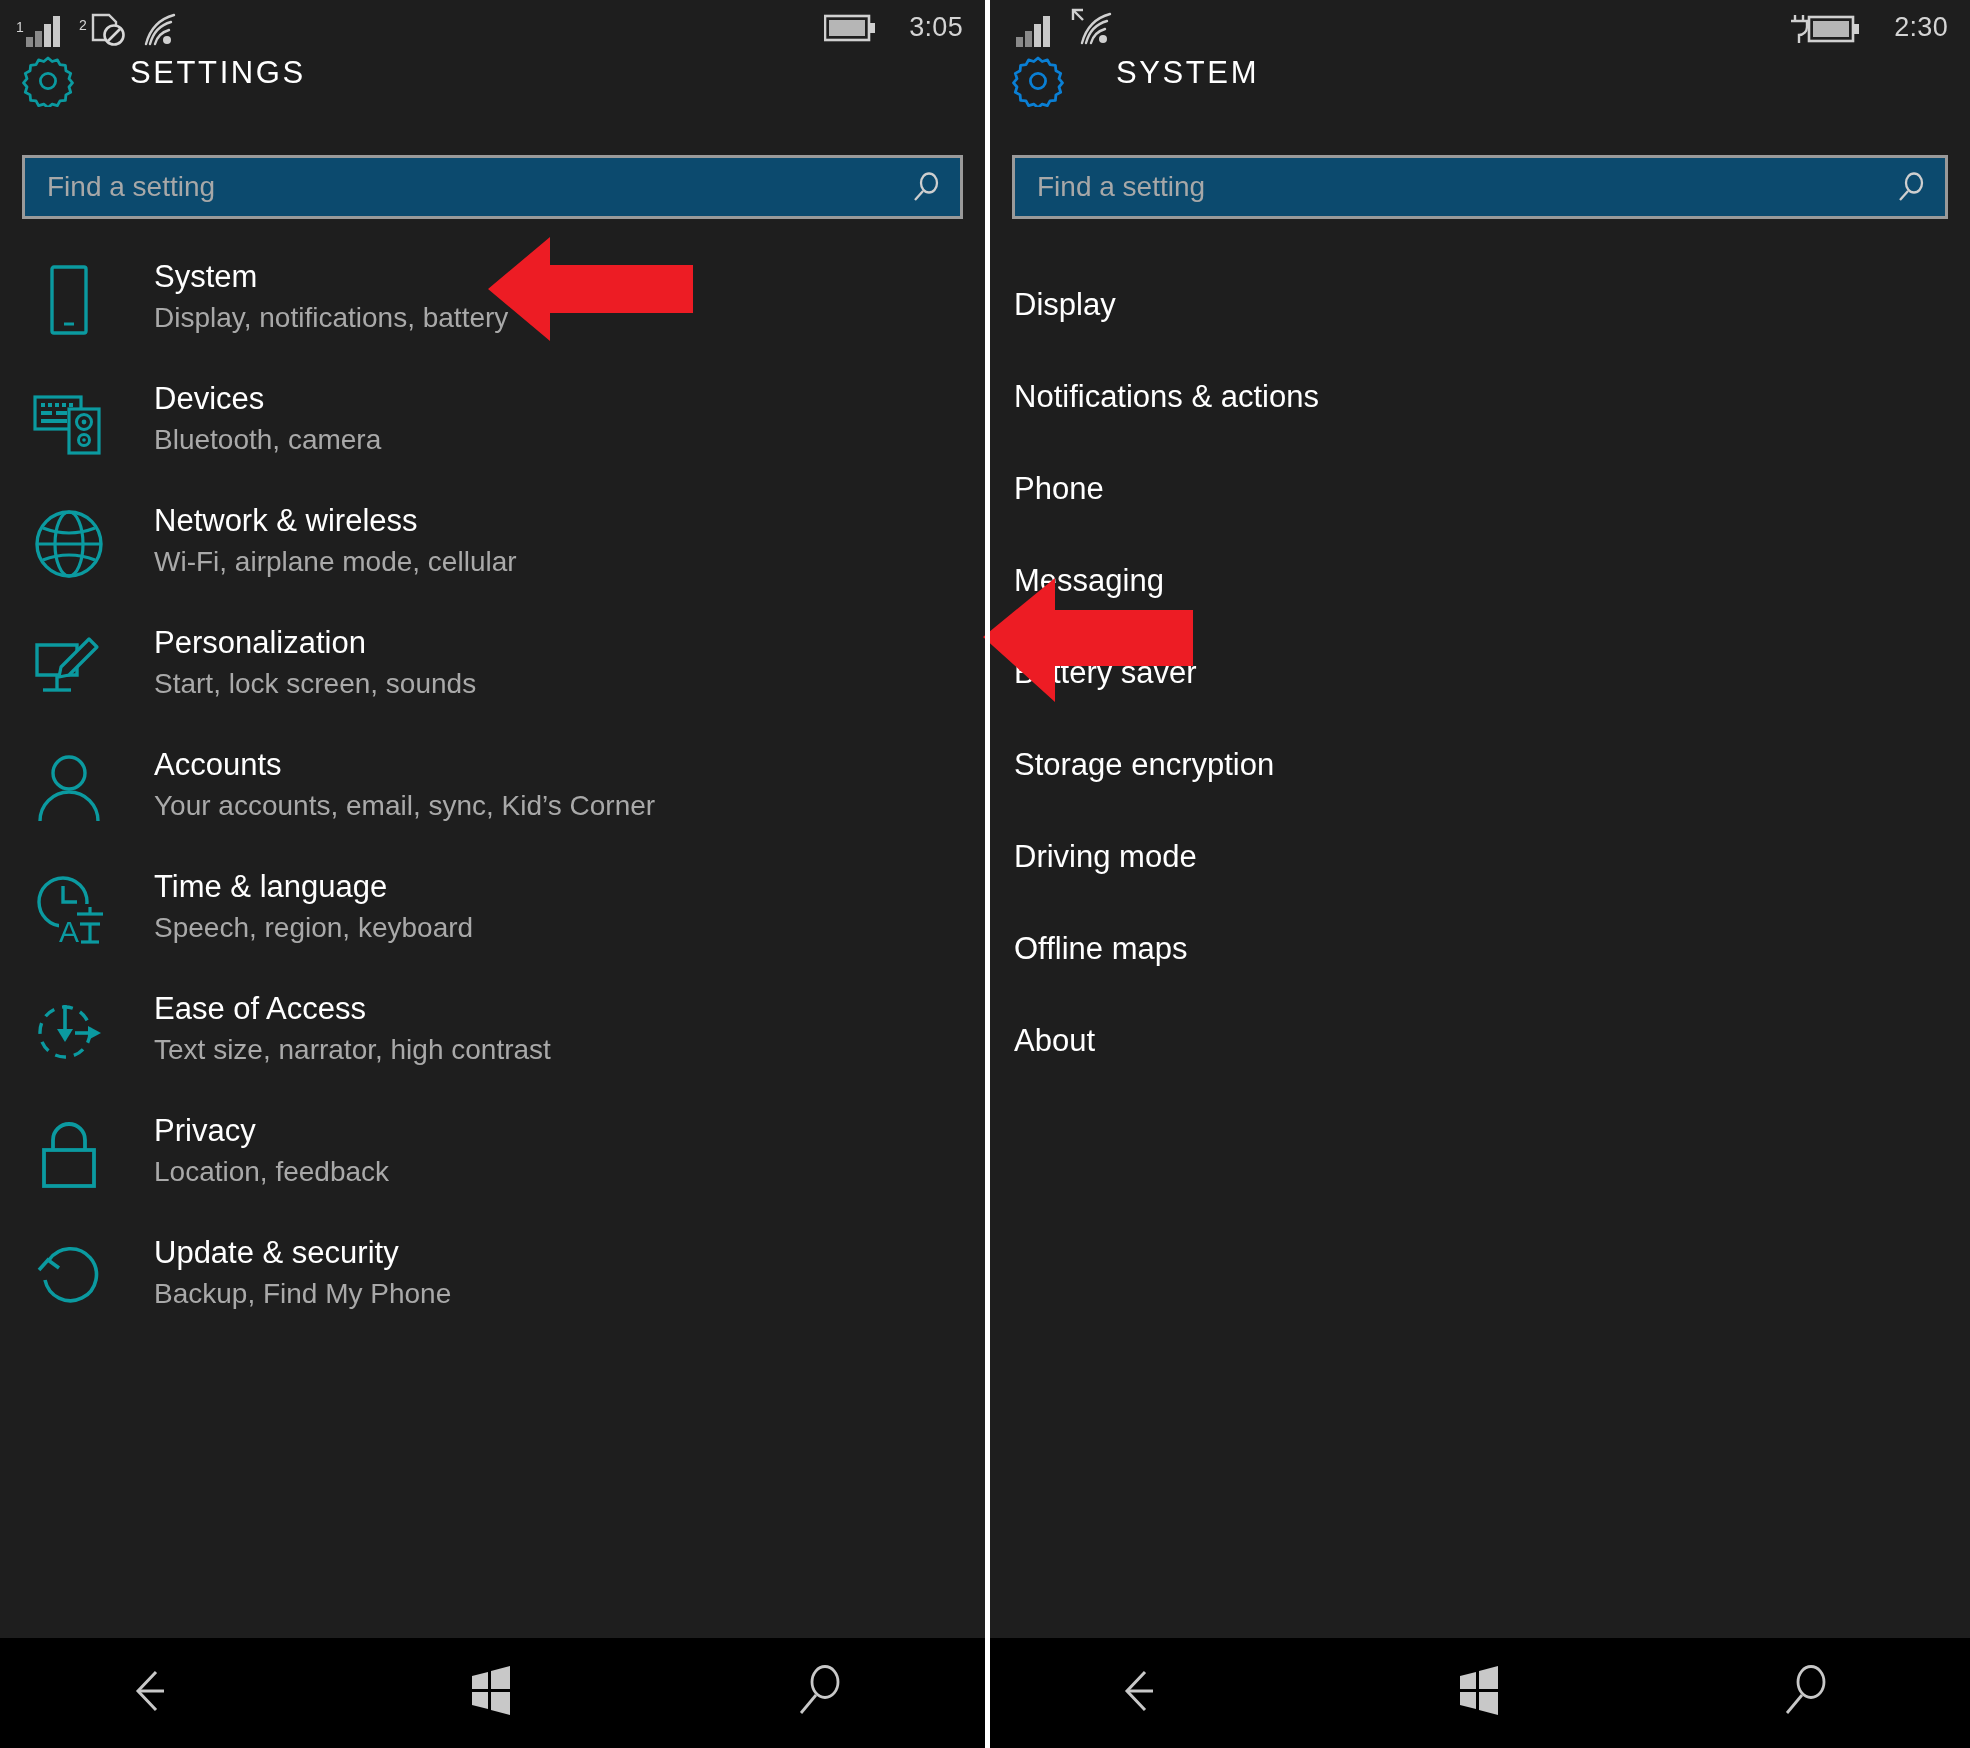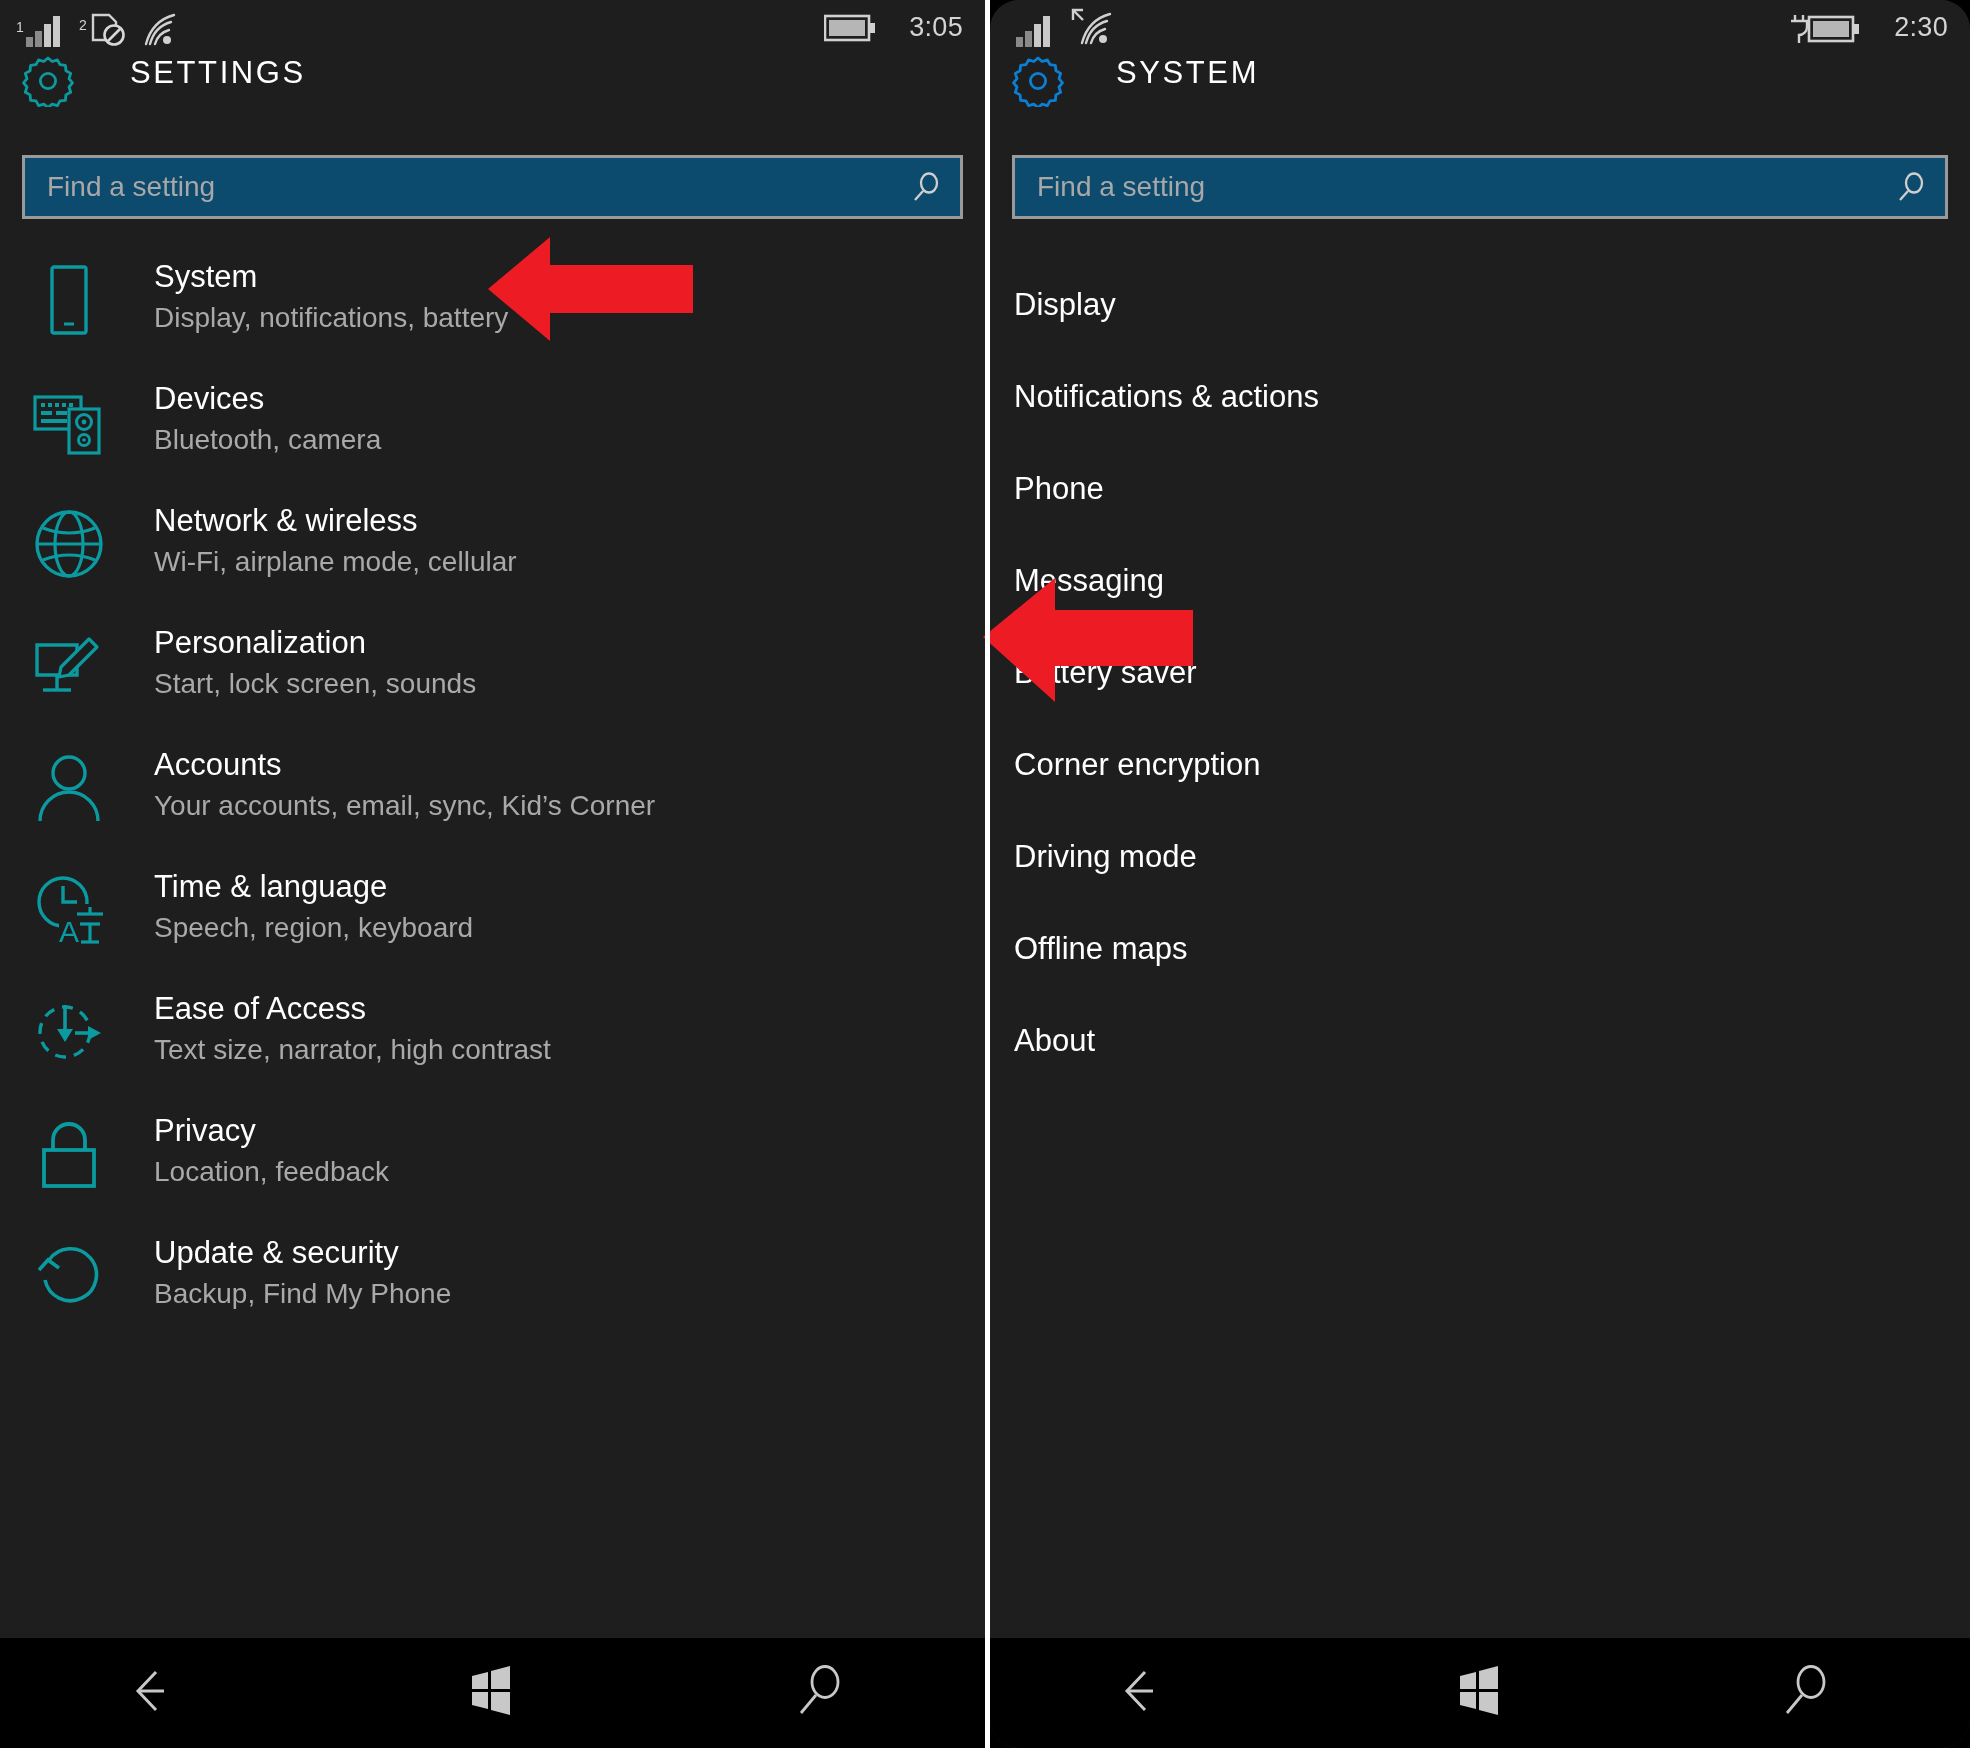--- a/index.html
+++ b/index.html
@@ -16,21 +16,21 @@
     overflow:hidden;
   }
 
   
   .phone{
     position:absolute; top:0; height:1748px;
     background:#1e1e1e;
     overflow:hidden;
   }
   #phone-left  { left:0;    width:985px; }
-  #phone-right { left:990px; width:980px;border-radius:29px; }
+  #phone-right { left:990px; width:980px; }
 
   .divider{
     position:absolute; top:0; left:985px;
     width:5px; height:1748px; background:#ffffff; z-index:40;
   }
 
   
   .statusbar{
     position:relative; height:55px; width:100%;
     background:#1e1e1e;
@@ -469,21 +469,21 @@
       <div class="srow">
           <span>Phone</span>
         </div>
       <div class="srow">
           <span>Messaging</span>
         </div>
       <div class="srow">
           <span>Battery saver</span>
         </div>
       <div class="srow">
-          <span>Corner encryption</span>
+          <span>Storage encryption</span>
         </div>
       <div class="srow">
           <span>Driving mode</span>
         </div>
       <div class="srow">
           <span>Offline maps</span>
         </div>
       <div class="srow">
           <span>About</span>
         </div>

